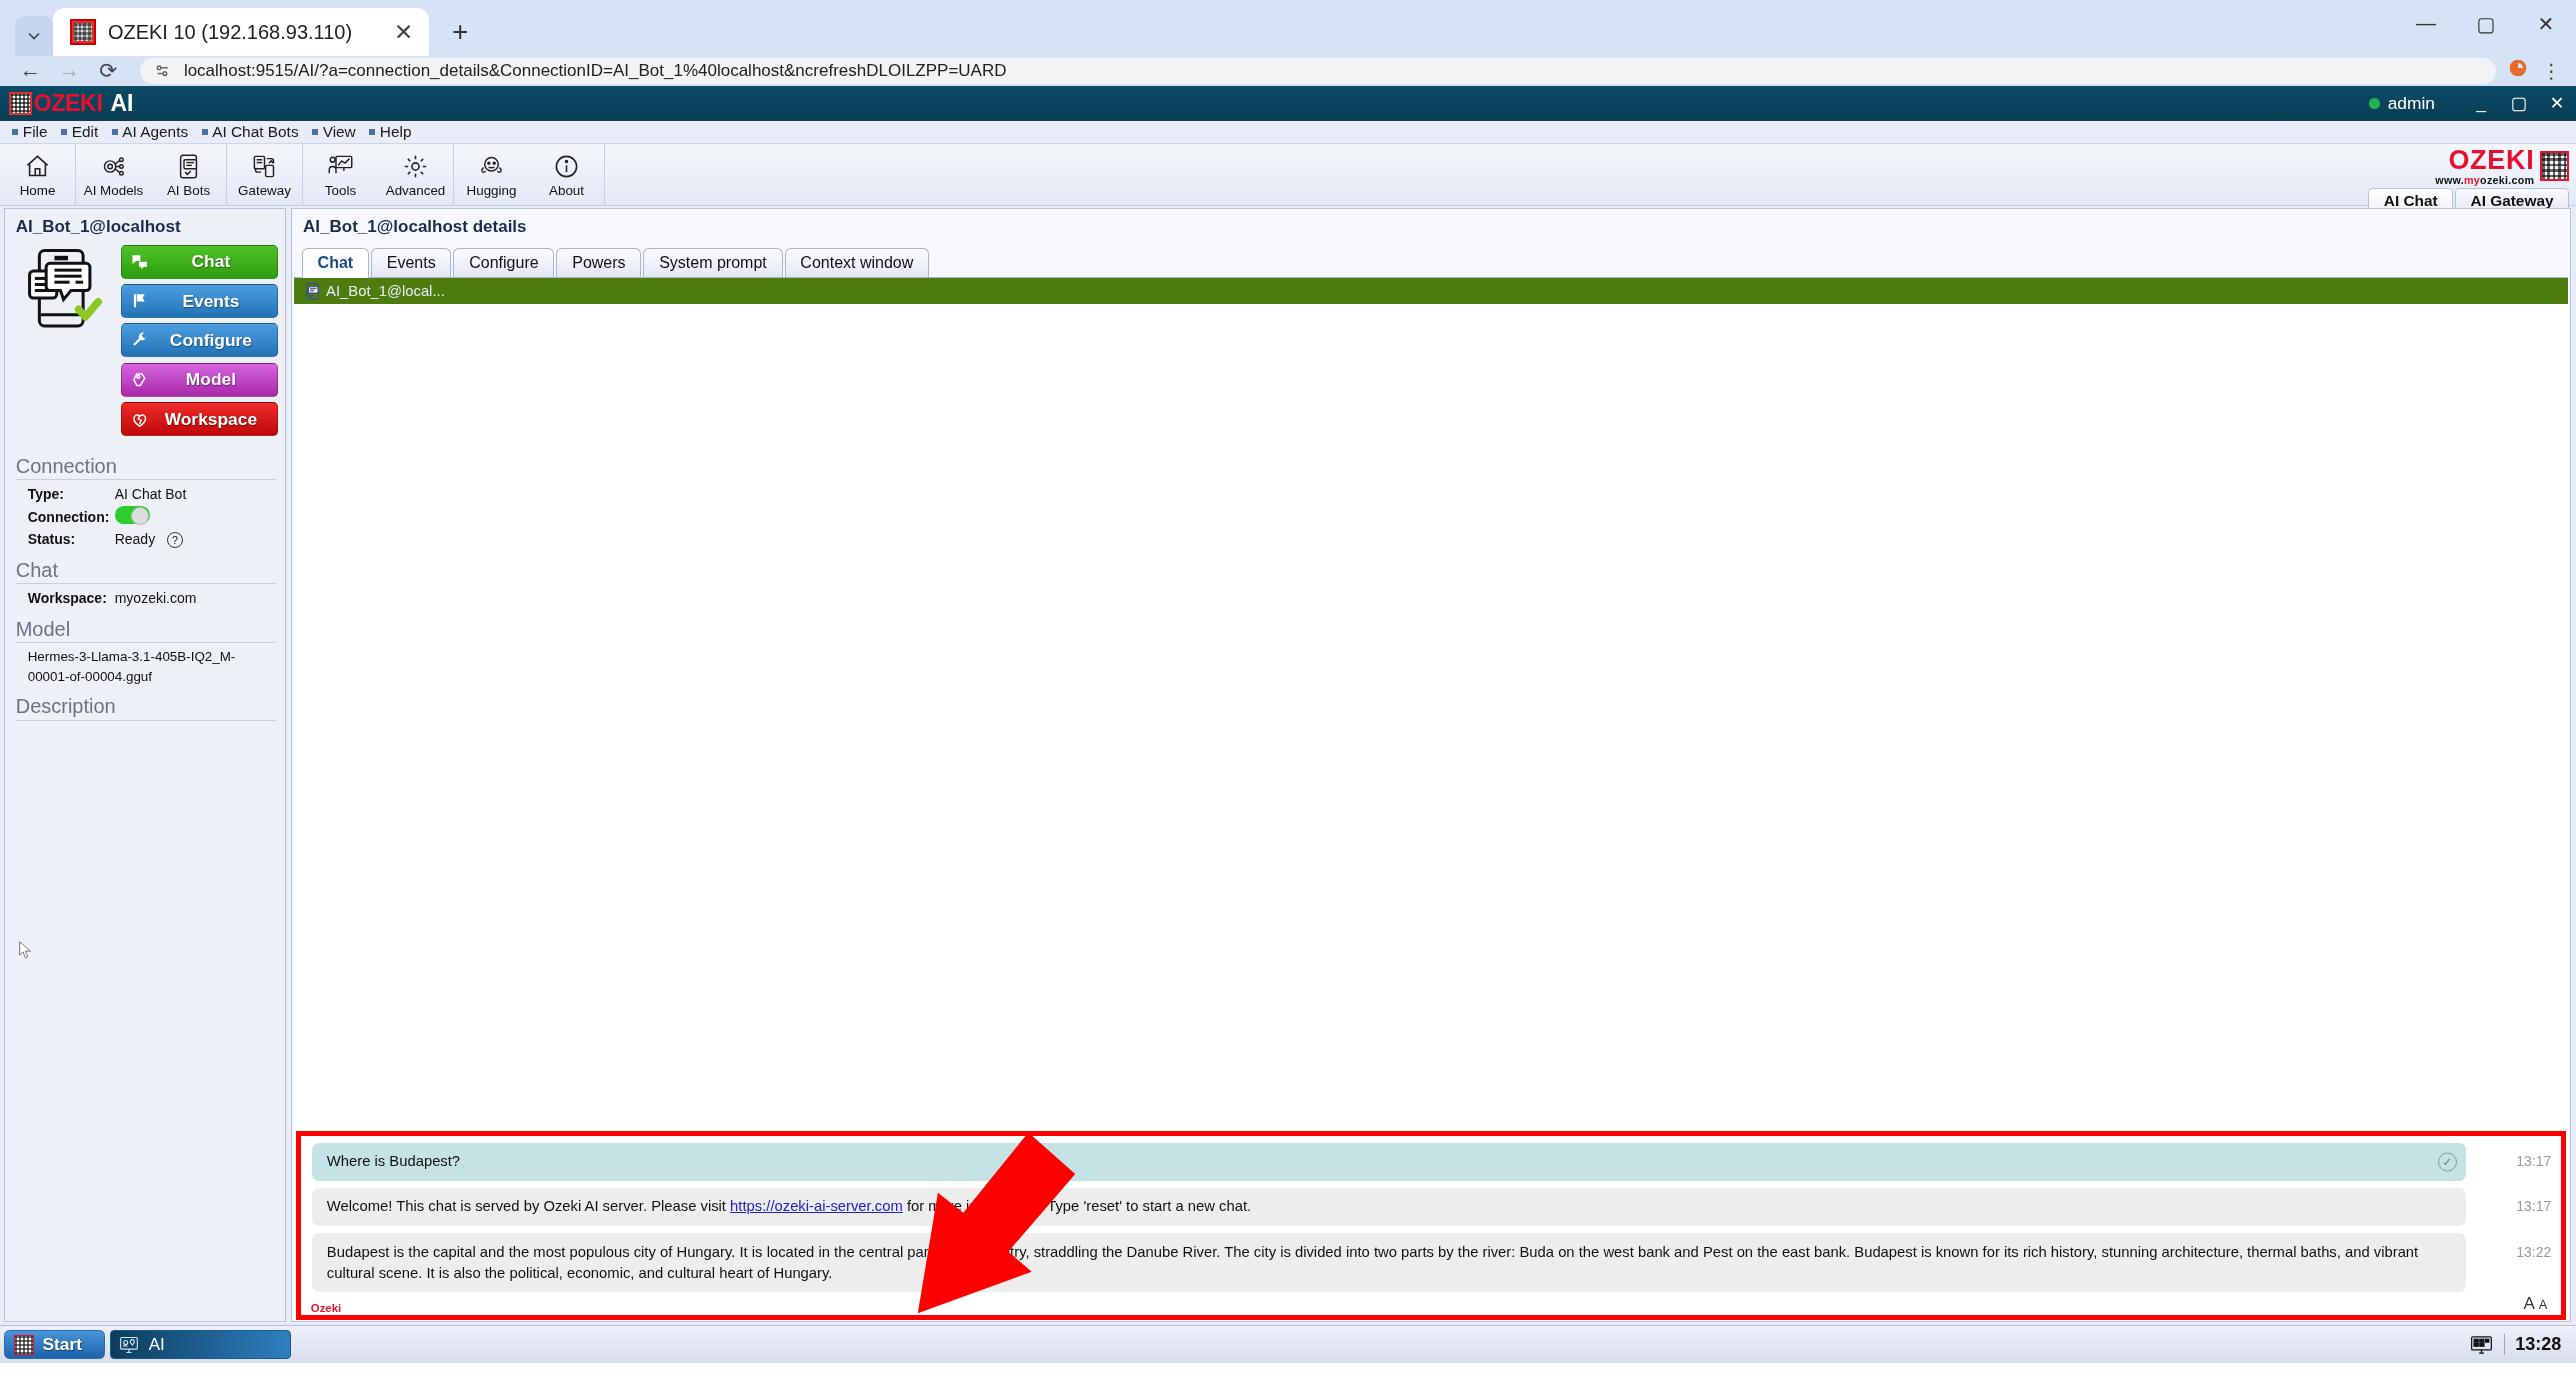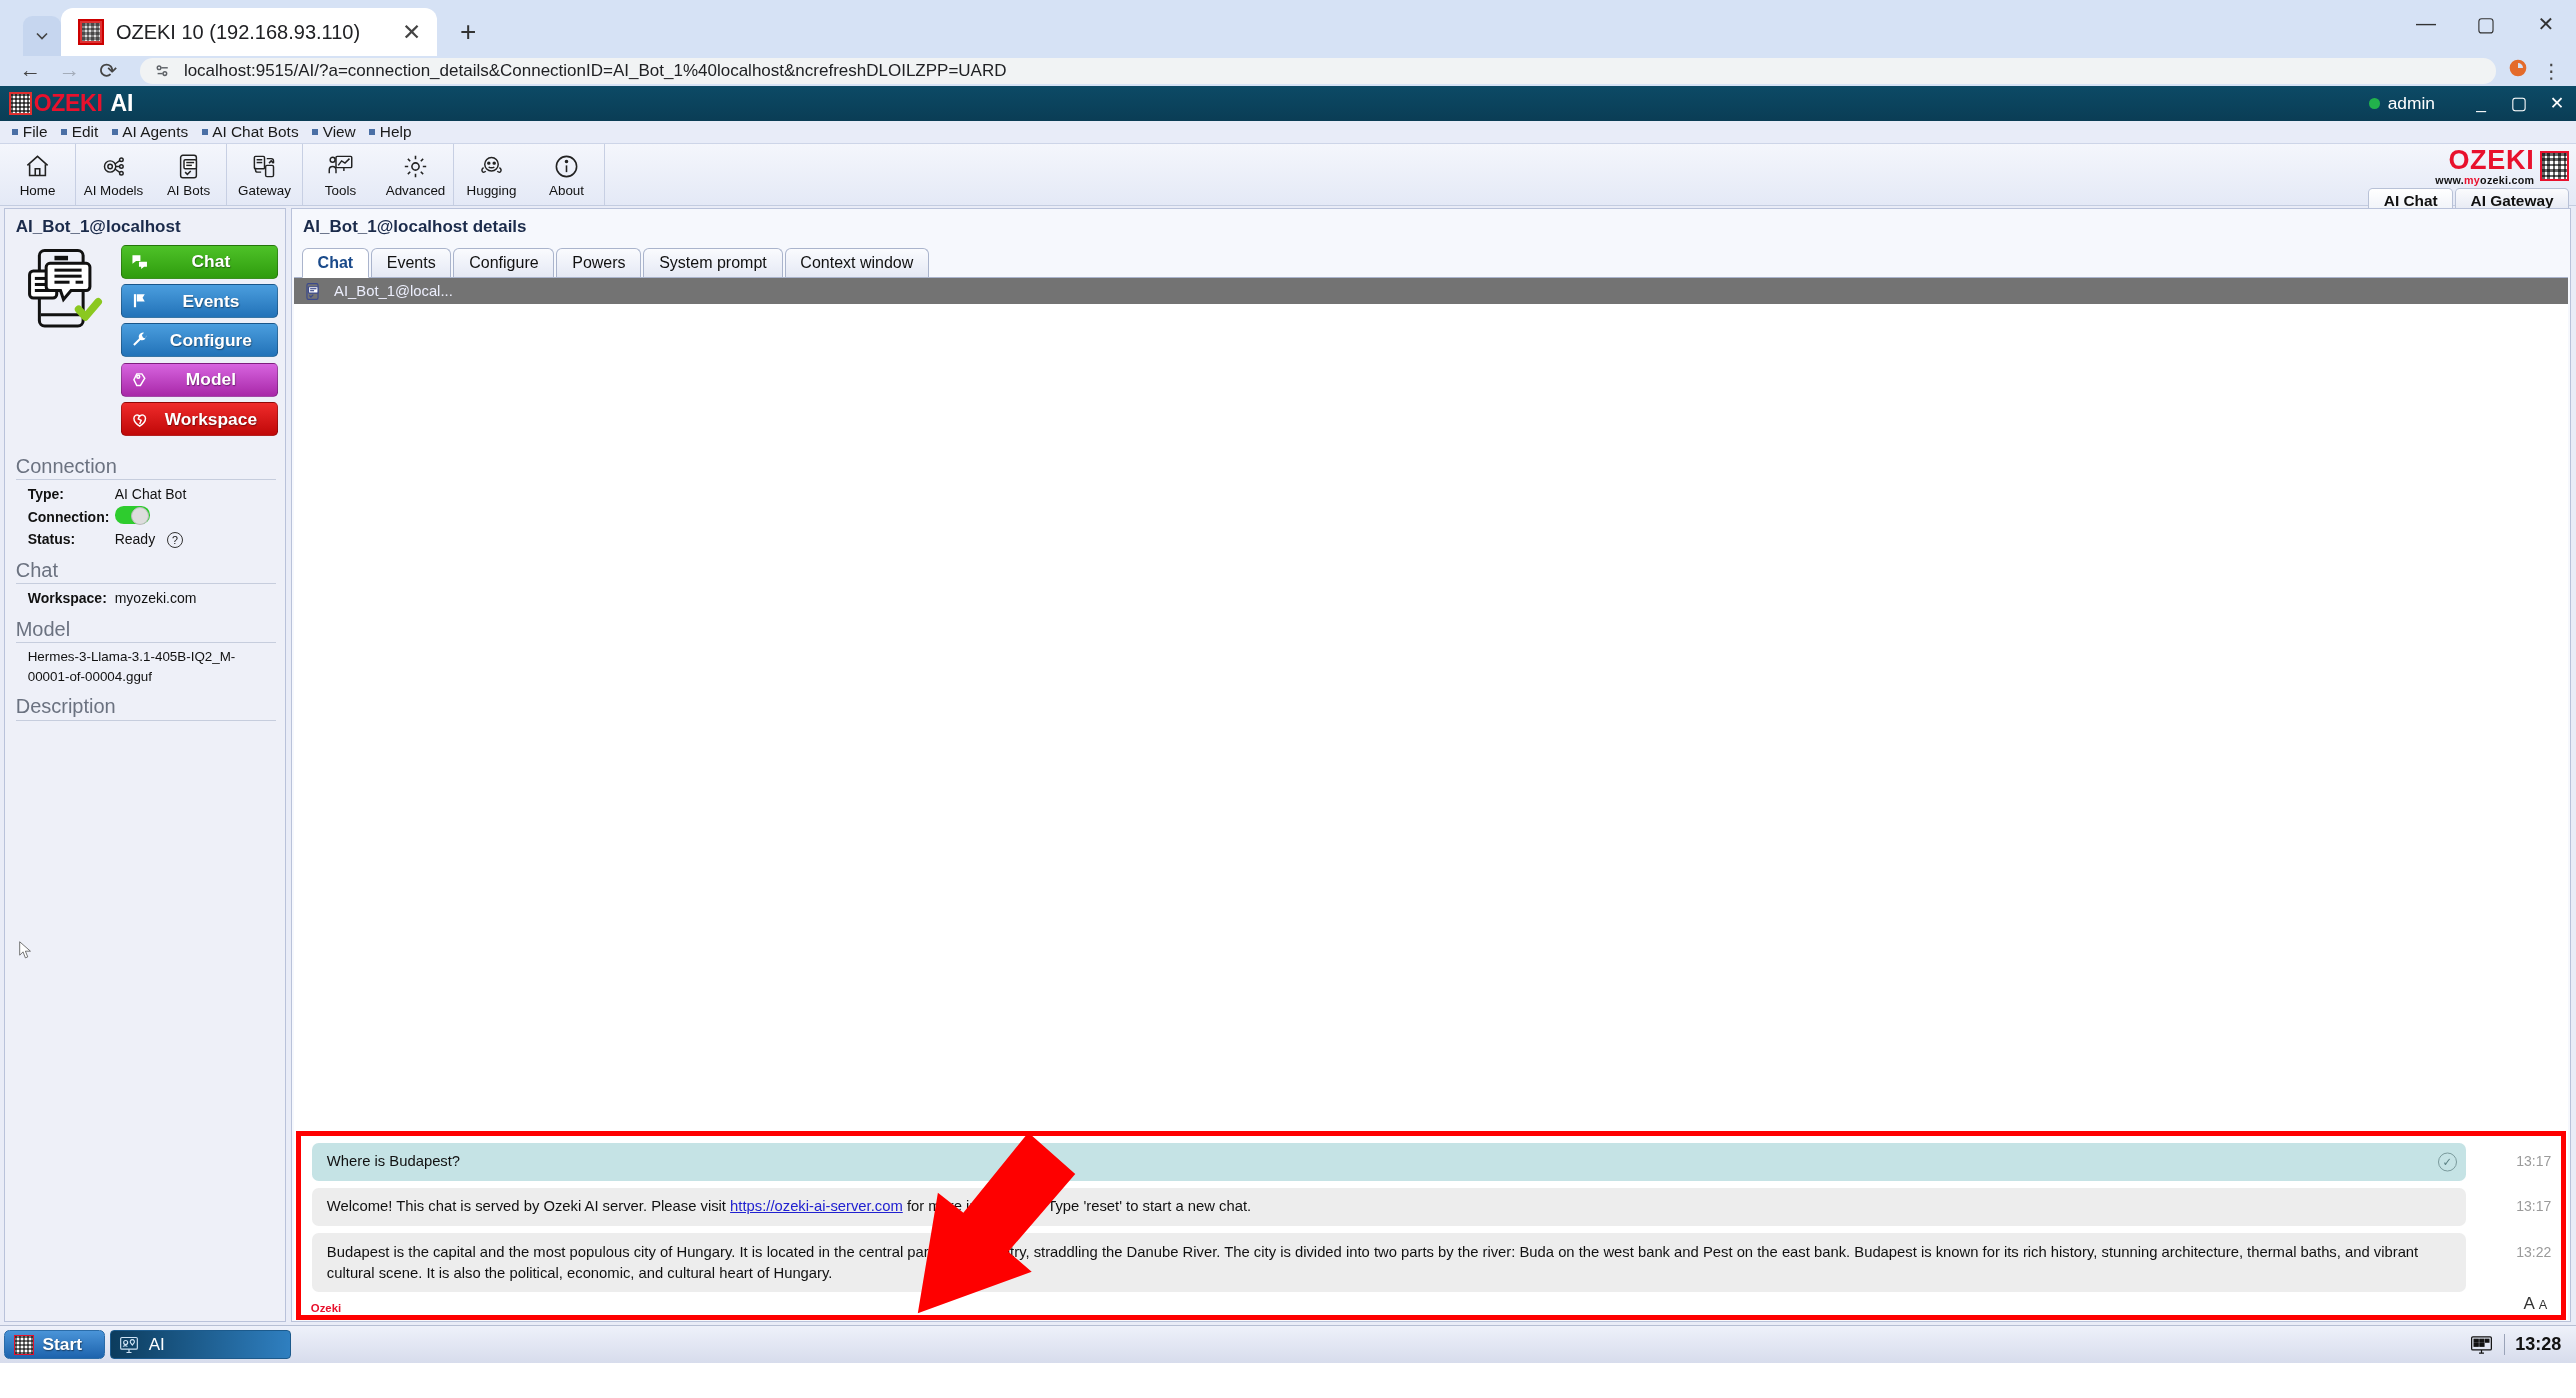--- a/index.html
+++ b/index.html
@@ -5,21 +5,21 @@
   * { box-sizing: border-box; margin: 0; padding: 0; }
   html, body {
     width: 2576px; height: 1398px;
     font-family: "Liberation Sans", sans-serif;
     overflow: hidden;
     background: #fff;
   }
 
   
   #browser-chrome { width: 2576px; height: 86px; background: #d6e2f5; position: relative; }
-  #tabstrip { height: 56px; position: relative; display: flex; align-items: flex-end; padding-left: 23px; }
+  #tabstrip { height: 56px; position: relative; display: flex; align-items: flex-end; padding-left: 15px; }
   #tab-list-chevron {
     width: 38px; height: 40px; margin-bottom: 0;
     display: flex; align-items: center; justify-content: center;
     background: #c6d6ef; border-radius: 9.4px 9.4px 0 0;
   }
   #tab-list-chevron svg { width: 20px; height: 20px; }
   .browser-tab {
     height: 48px; min-width: 376px; background: #fff;
     border-radius: 12px 12px 0 0; display: flex; align-items: center;
     padding: 0 10.7px 0 17.4px; gap: 12px; position: relative;
@@ -123,21 +123,21 @@
 
   
   #main-panel { flex: 1; background: #f6f8fd; border: 0.7px solid #b9c2da; display: flex; flex-direction: column; position: relative; }
   #main-title { font-size: 17px; font-weight: bold; color: #1b2b4b; padding: 8px 0 0 10.7px; }
   #tabbar { display: flex; gap: 2px; padding: 10.7px 0 0 9.4px; }
   .mtab { padding: 5.4px 14.8px 4.7px; font-size: 16px; color: #111; background: linear-gradient(to bottom,#fafbfe,#e4e8f4);
      border: 0.7px solid #aab4cc; border-bottom: none; border-radius: 6px 6px 0 0; cursor: pointer; position: relative; top: 0.7px; }
   .mtab.active { background: #fff; color: #1a4a8a; font-weight: bold; border-bottom: 0.7px solid #fff; z-index: 2; }
 
   #chat-surface { flex: 1; background: #fff; border-top: 0.7px solid #aab4cc; margin: 0 1.3px 1.3px 1.3px; display: flex; flex-direction: column; position: relative; }
-  #conv-header { height: 25.5px; background: #737373; display: flex; align-items: center; gap: 12px; padding-left: 9.4px; }
+  #conv-header { height: 25.5px; background: #4d7c0f; display: flex; align-items: center; gap: 4px; padding-left: 9.4px; }
   #conv-header svg { width: 19px; height: 19px; }
   #conv-name { font-size: 14.8px; color: #eceefc; }
 
   #messages-wrap { flex: 1; position: relative; background: #fff; }
 
   
   #red-box { position: absolute; left: 2.7px; right: 2.7px; bottom: 0; height: 189px; border: 5.4px solid #fe0000; background: #fff; }
   #msg-list { position: absolute; left: 10.7px; right: 9.4px; top: 6.7px; bottom: 16px; }
   .msg-row { display: flex; align-items: flex-start; margin-bottom: 6.7px; }
   .bubble { border-radius: 6.7px; padding: 8.7px 14.8px; font-size: 14.8px; color: #111; line-height: 1.42; position: relative; }

